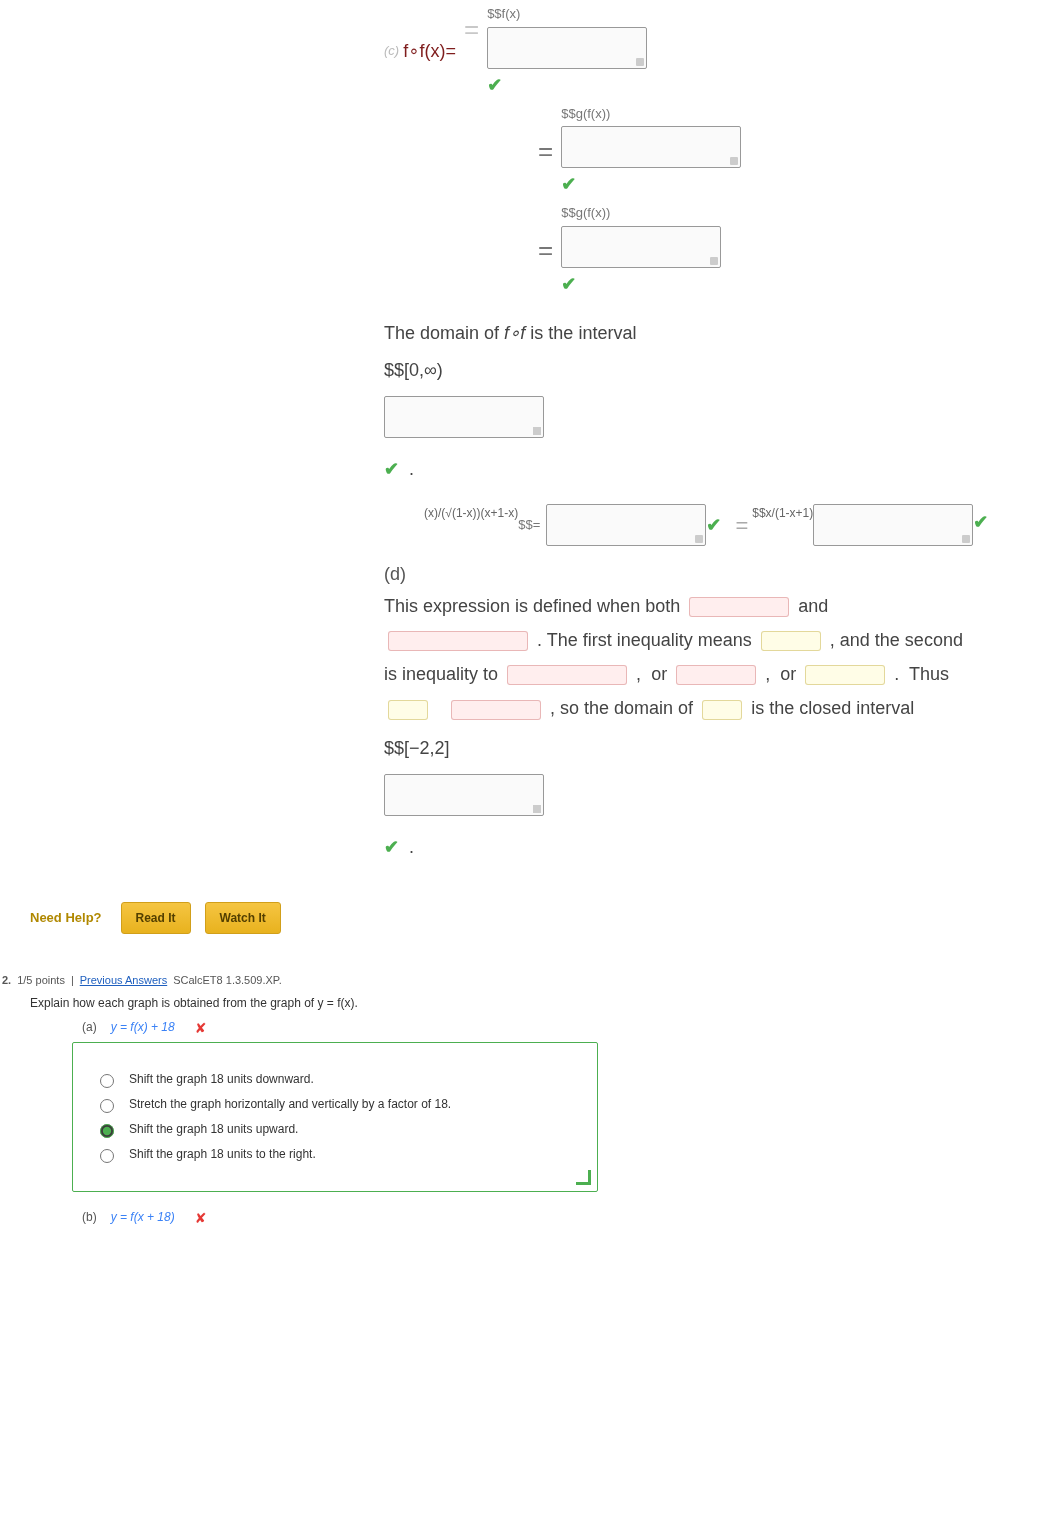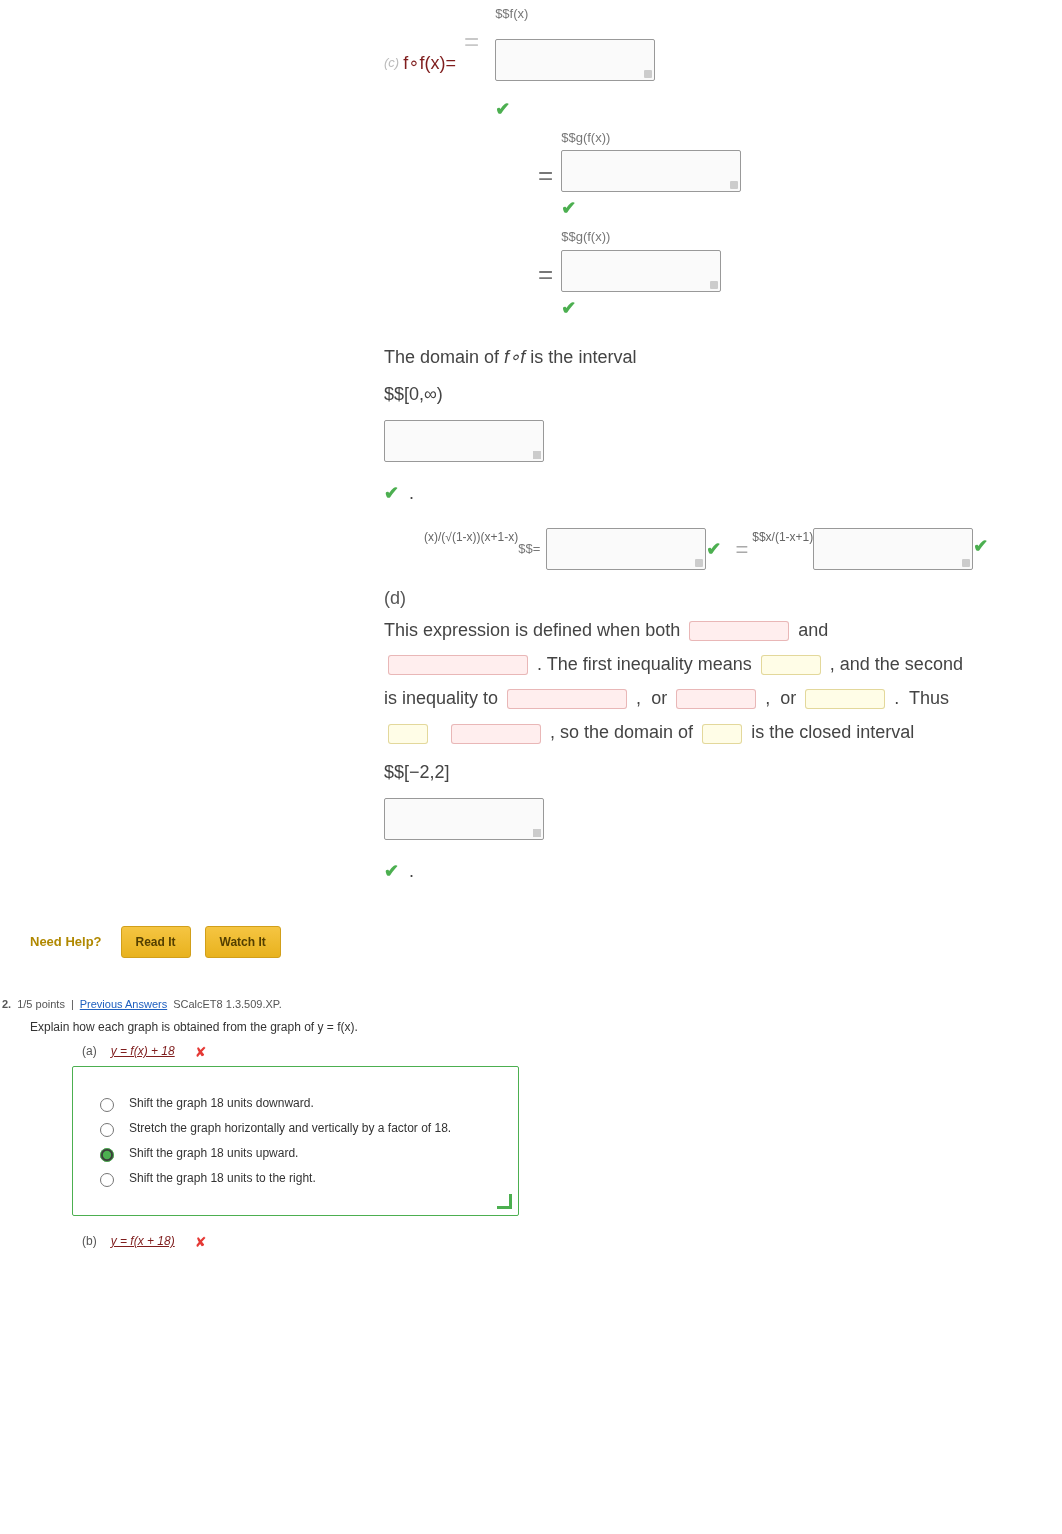--- a/index.html
+++ b/index.html
@@ -164,34 +164,33 @@
     align-items: flex-start;
     gap: 14px;
     margin-bottom: 6px;
     font-size: 12px;
   }
   .subq-letter {
     color: #555;
   }
   .subq-eq {
     font-style: italic;
-    color: #7f1d1d;
-    text-decoration: underline;
+    color: #3b82f6;
   }
   .score-x {
     color: #e53935;
     font-size: 14px;
     margin-left: 6px;
   }
   .options-box {
     border: 1px solid #4caf50;
     border-radius: 2px;
     padding: 20px 22px;
     margin-left: -10px;
-    width: 447px;
+    width: 526px;
     position: relative;
     background: #fff;
   }
   .options-box::after {
     content: "";
     position: absolute;
     right: 6px;
     bottom: 6px;
     width: 12px;
     height: 12px;
@@ -216,21 +215,21 @@
 <body>
 
 <div class="math-section">
 
   <div class="input-row" style="margin-left:0;">
     <span class="fx-label small-faded" style="color:#bbb;">(c)</span>
     <span style="color:#7f1d1d;">f∘f(x)=</span>
     <span style="position:relative;top:-22px;">
       <span class="equals" style="opacity:.4;">=</span>
     </span>
-    <div style="display:flex;flex-direction:column;gap:14px;margin-left:8px;">
+    <div style="display:flex;flex-direction:column;gap:2px;margin-left:0;">
       <span class="small-faded" style="color:#777;">$$f(x)</span>
       <div class="answer-field w160">
           <div class="resize-dot"></div>
         </div>
       <span class="check-mark">✔</span>
     </div>
   </div>
 
   <div class="input-row" style="margin-left:150px;">
     <span class="equals">=</span>

